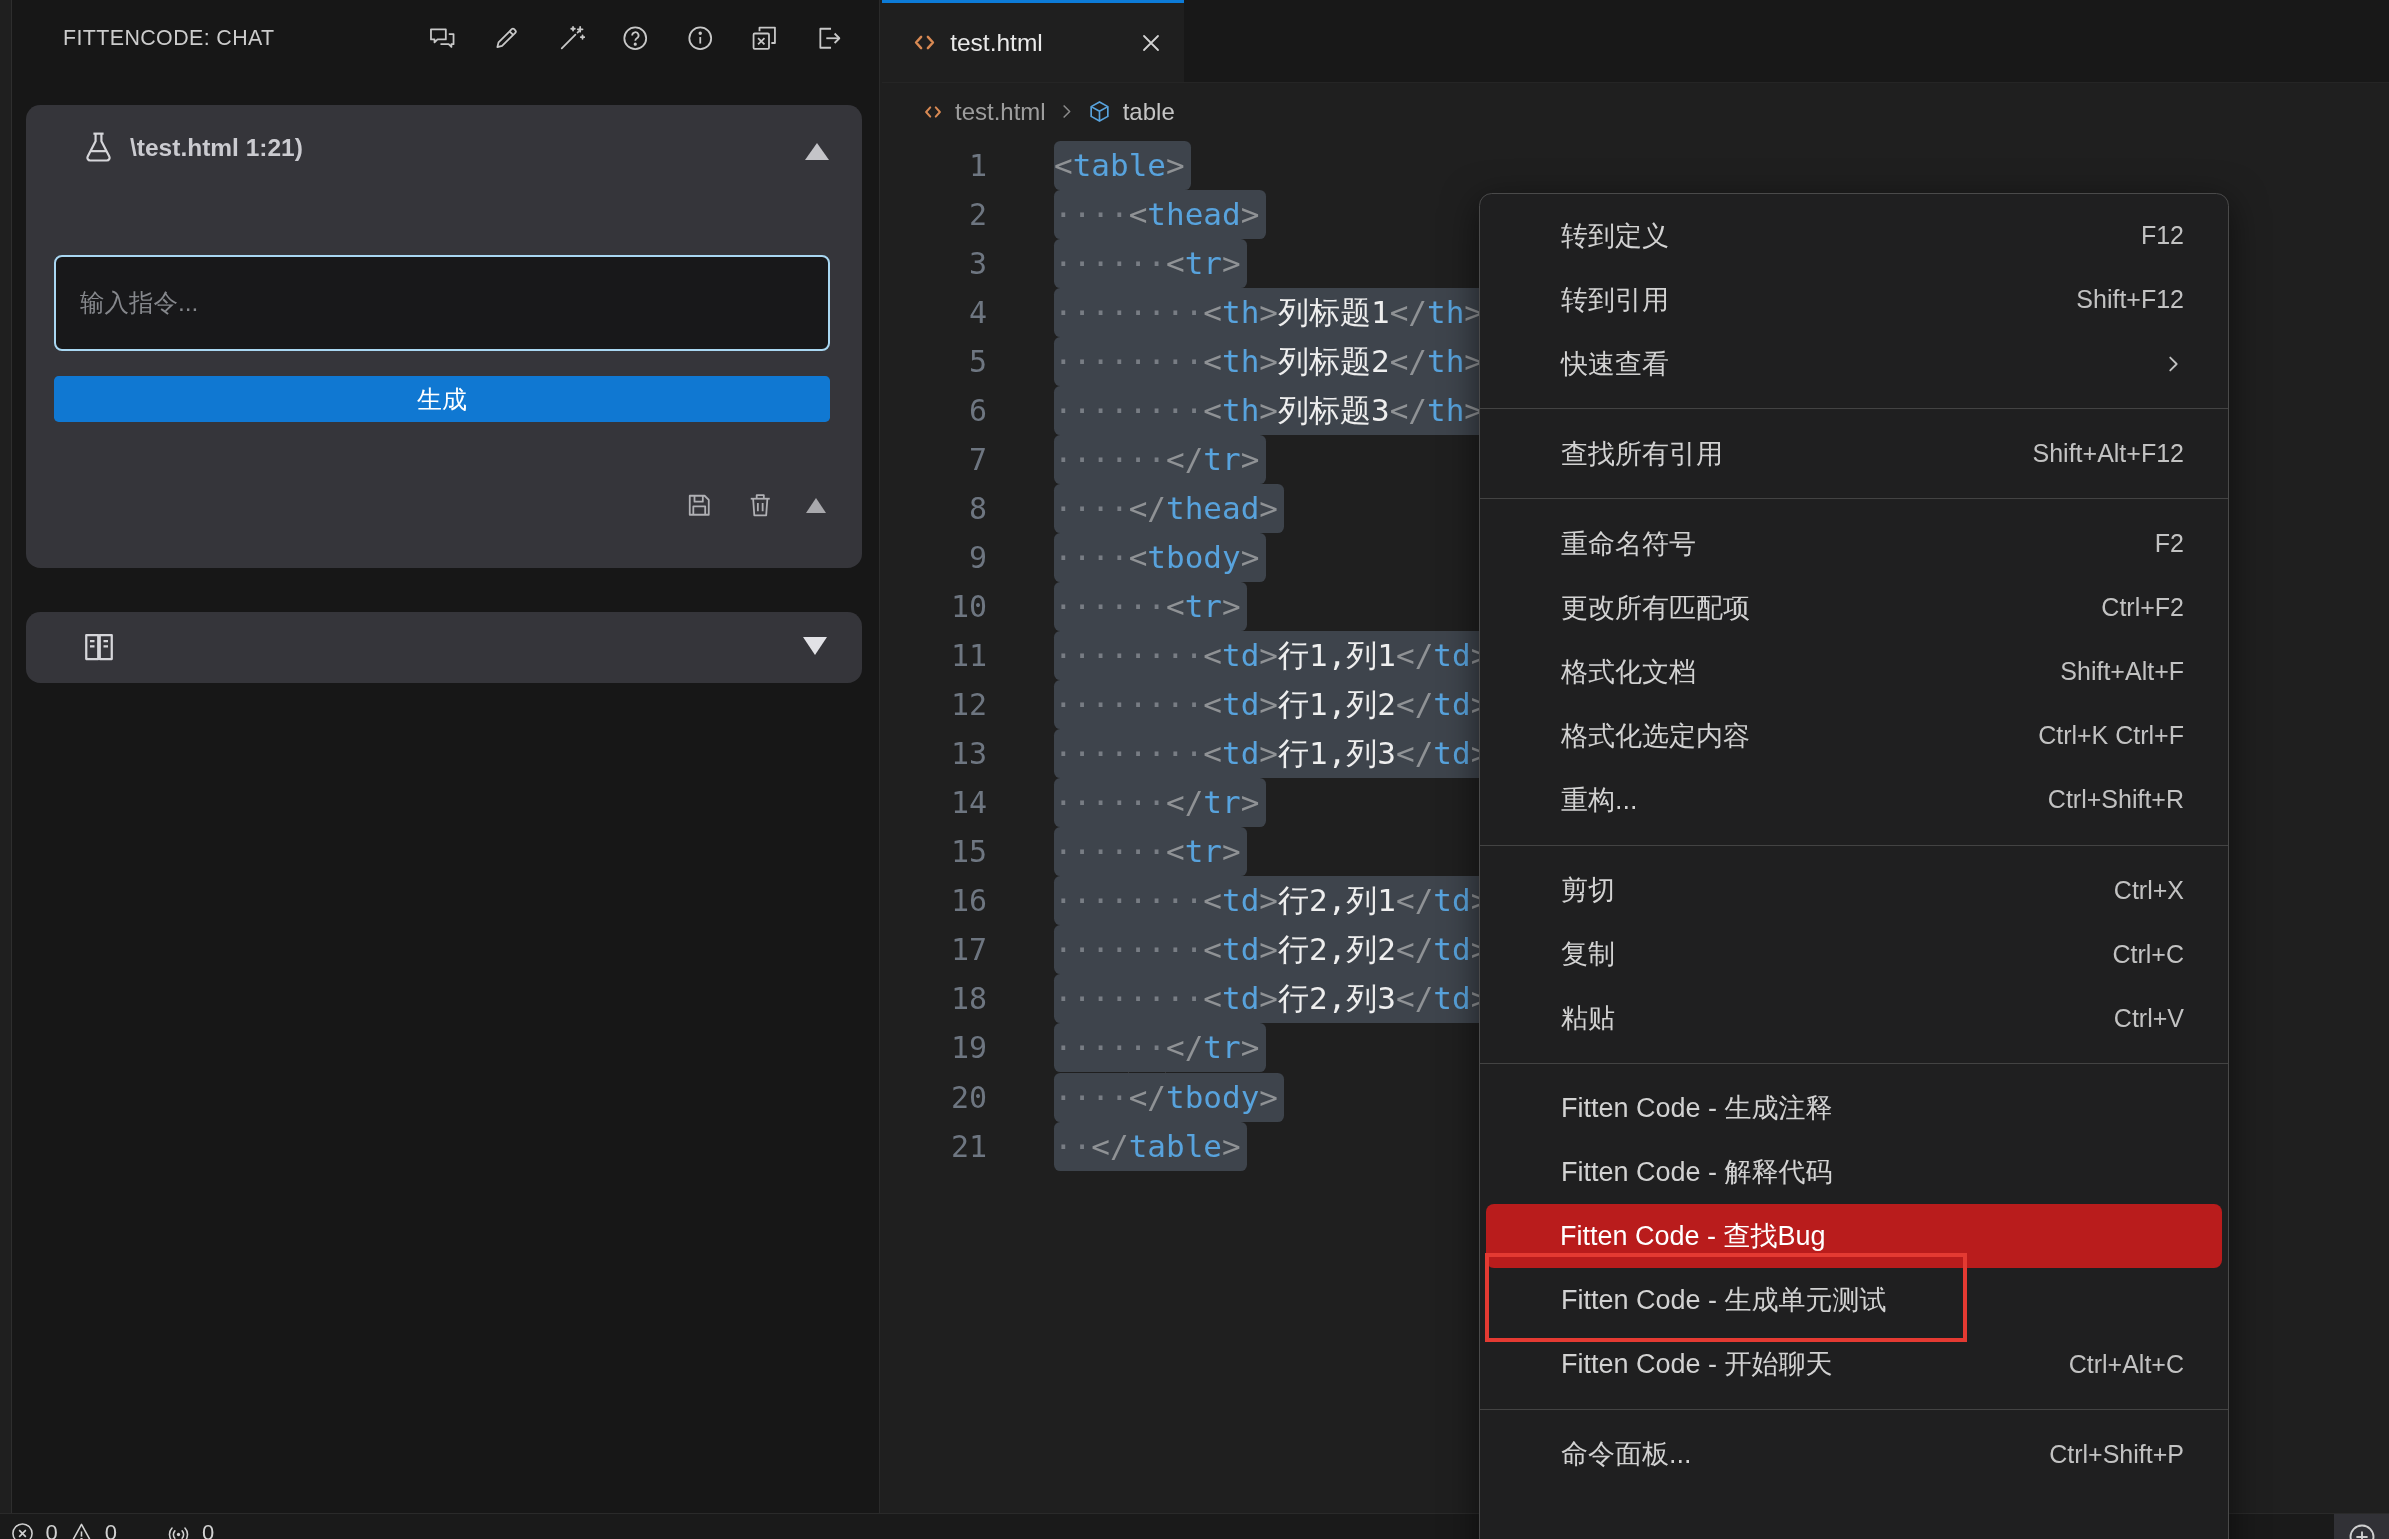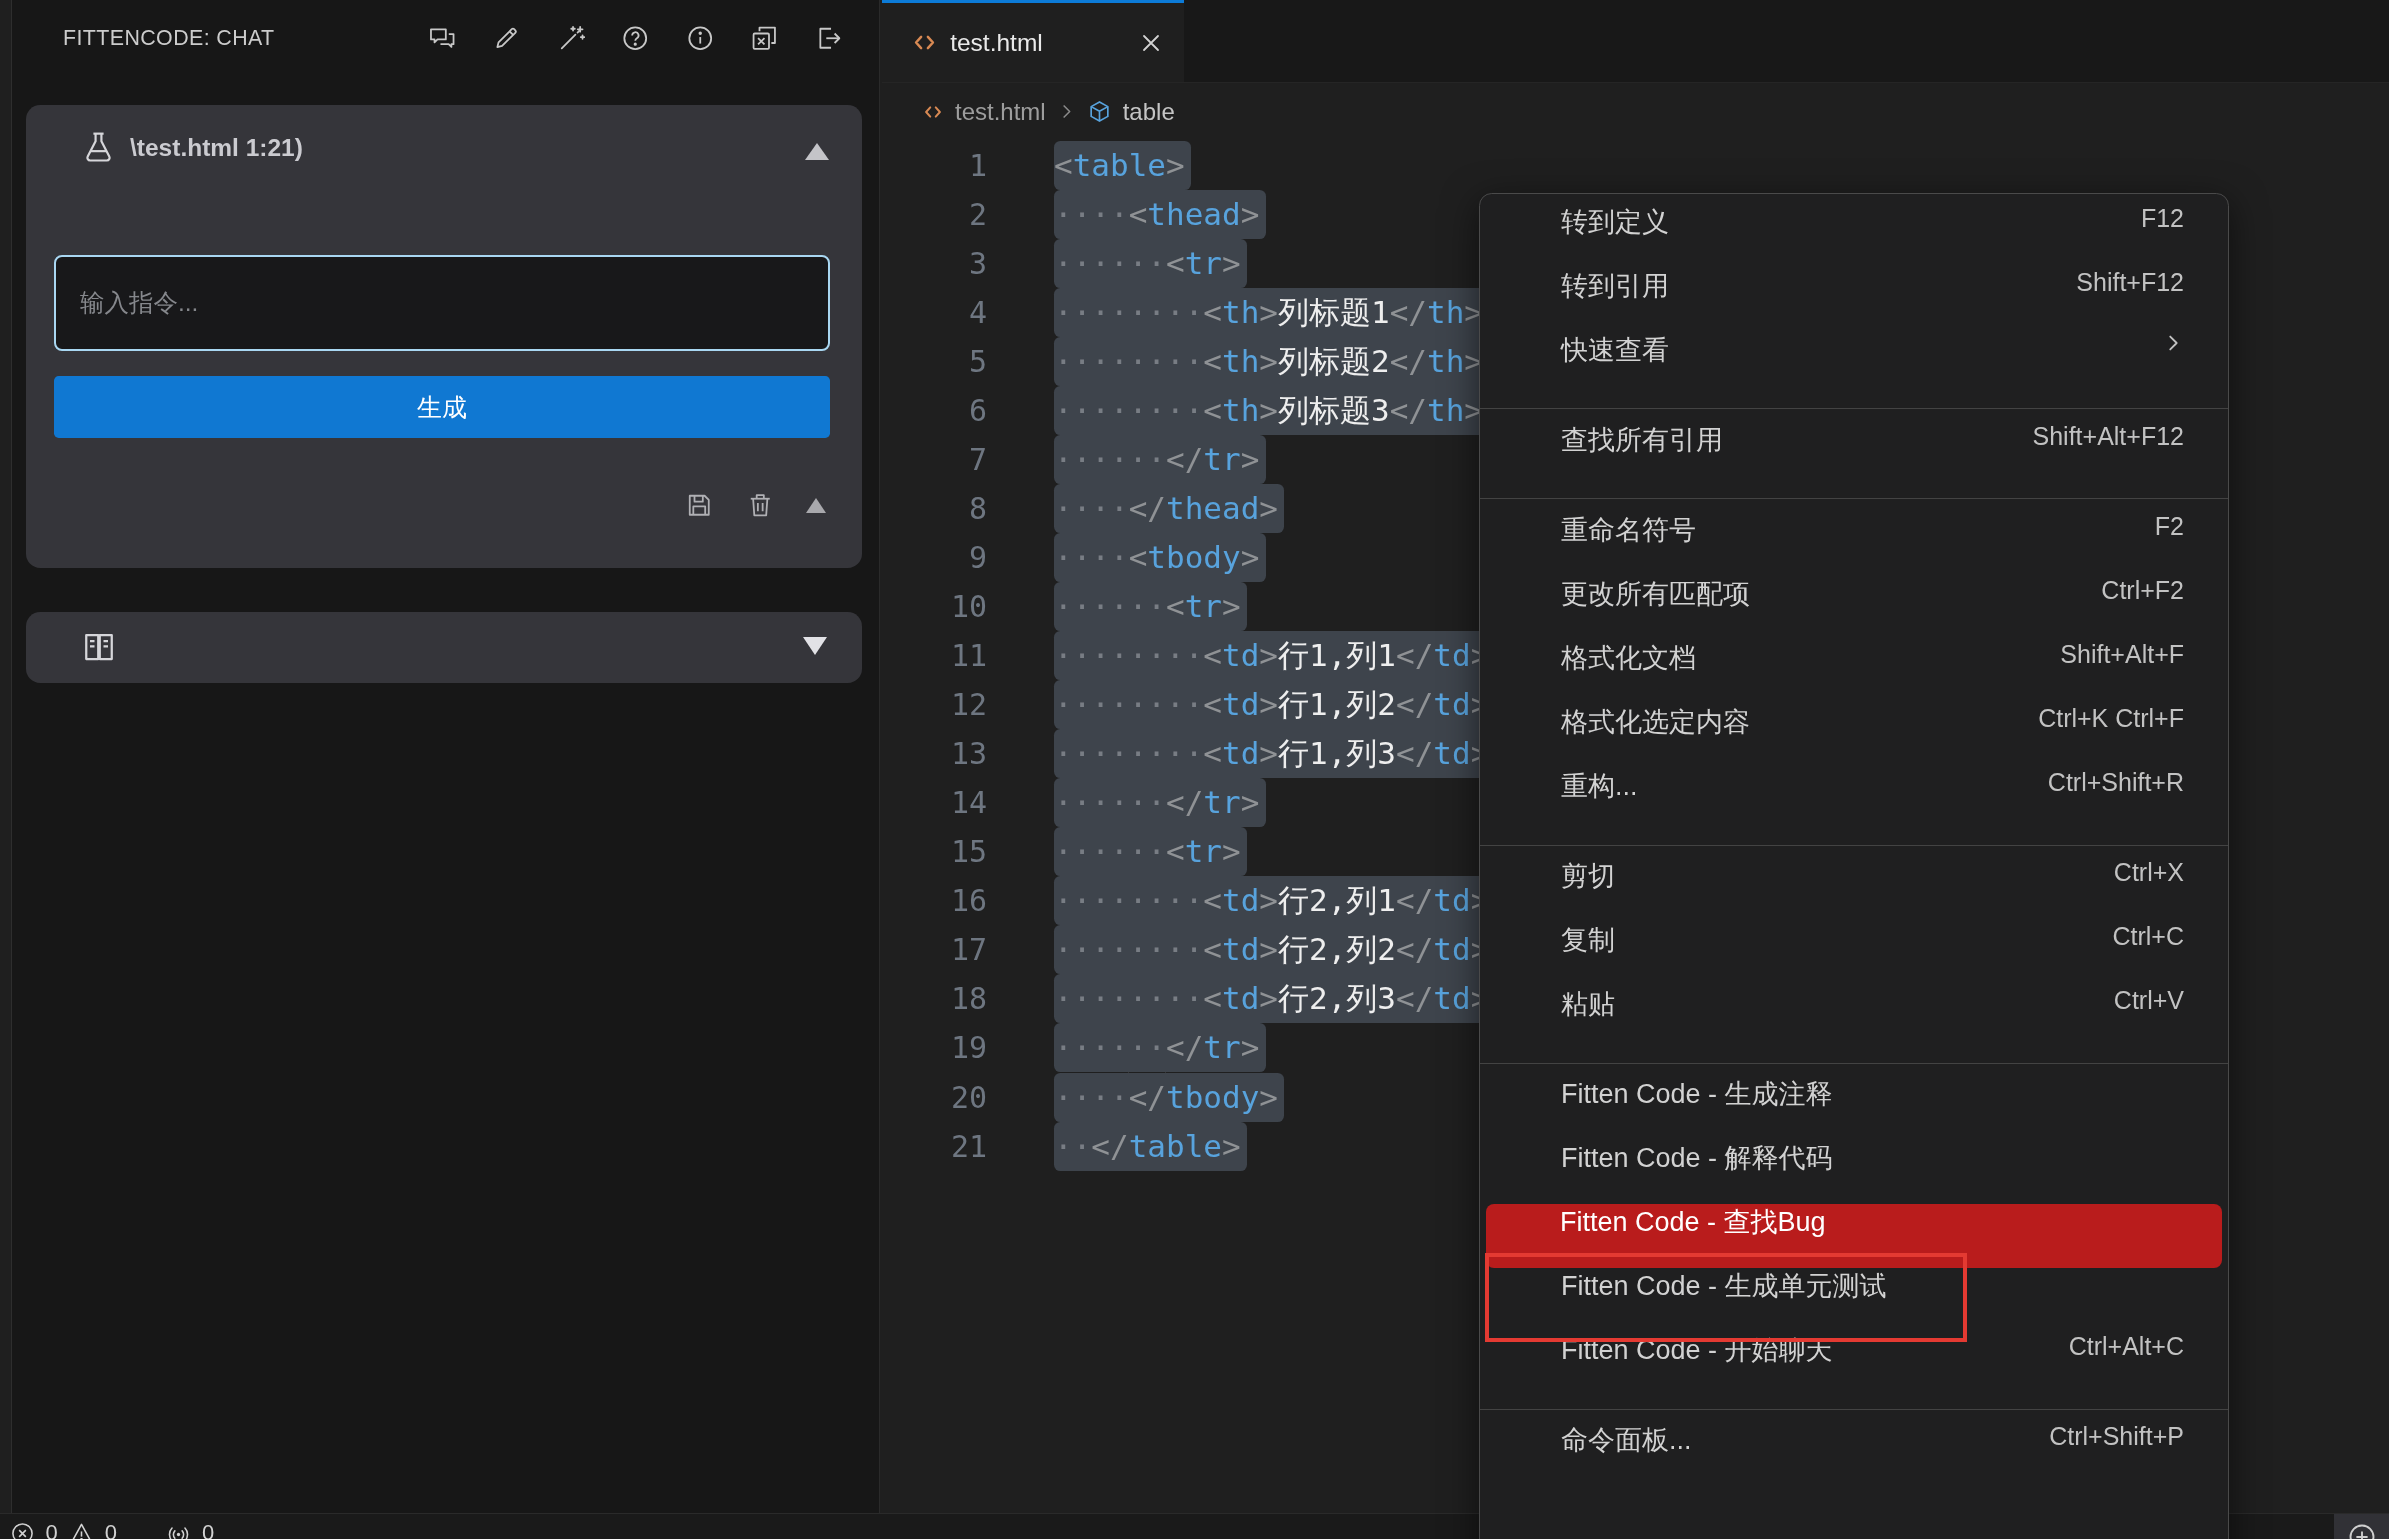--- a/index.html
+++ b/index.html
@@ -14,21 +14,21 @@
   .icon-btn{width:28.5px;height:28.5px;color:#c8c8c8;cursor:pointer;}
   .card{position:absolute;left:26px;width:836px;background:#35353a;border-radius:14.2px;}
   .card1{top:105px;height:463px;}
   .card2{top:612px;height:71px;}
   .beaker{position:absolute;left:55px;top:25px;width:35px;height:35px;color:#d6d6da;}
   .card1-title{position:absolute;left:104px;top:17.4px;right:95px;color:#cbcbd0;font-weight:bold;font-size:24.5px;line-height:52px;}
   .card1-title span{display:block;white-space:nowrap;}
   .collapse-up{position:absolute;right:33px;top:38px;width:0;height:0;border-left:12px solid transparent;border-right:12px solid transparent;border-bottom:17.4px solid #c4c4c8;cursor:pointer;}
   .cmd-input{position:absolute;left:28px;right:32px;top:150px;height:96px;background:#18181a;border:2.4px solid #a9d7f2;border-radius:8px;box-sizing:border-box;}
   .cmd-input .ph{display:block;line-height:92px;padding-left:24px;color:#85878c;font-size:24.5px;}
-  .generate-btn{position:absolute;left:28px;right:32px;top:271px;height:62px;background:#1078d2;border:none;border-radius:4.7px;color:#ffffff;font-size:25px;font-family:inherit;cursor:pointer;}
+  .generate-btn{position:absolute;left:28px;right:32px;top:271px;height:46px;background:#1078d2;border:none;border-radius:4.7px;color:#ffffff;font-size:25px;font-family:inherit;cursor:pointer;}
   .card-actions{position:absolute;right:36px;top:386px;display:flex;align-items:center;gap:32px;}
   .card-actions .icon-btn{color:#b0b0b4;}
   .tri-up-small{width:0;height:0;border-left:10.3px solid transparent;border-right:10.3px solid transparent;border-bottom:15px solid #a8a8ac;cursor:pointer;}
   .book{position:absolute;left:55px;top:17.4px;width:36px;height:36px;color:#d6d6da;}
   .card2-title{position:absolute;left:104px;top:0;right:87px;color:#cbcbd0;font-weight:bold;font-size:24.5px;line-height:71px;white-space:nowrap;overflow:hidden;}
   .tri-down{position:absolute;right:35px;top:25px;width:0;height:0;border-left:12.7px solid transparent;border-right:12.7px solid transparent;border-top:18px solid #e2e2e6;cursor:pointer;}
   
   .editor{position:absolute;left:882px;top:0;right:0;height:1513px;background:#1f1f1f;}
   .tabbar{position:absolute;top:0;left:0;right:0;height:82px;background:#181818;border-bottom:0.8px solid #252525;}
   .tab{position:absolute;left:0;top:0;width:302px;height:82px;background:#1f1f1f;border-top:3.2px solid #0c7bd8;box-sizing:border-box;display:flex;align-items:center;padding-left:28.5px;cursor:pointer;}
@@ -44,21 +44,21 @@
   .code-row{position:absolute;left:0;right:0;height:49px;}
   .ln{position:absolute;left:0;width:105px;text-align:right;color:#6e7681;font:30px "DejaVu Sans Mono",monospace;line-height:49px;}
   .lc{position:absolute;left:172px;line-height:49px;font-size:31px;font-family:"DejaVu Sans Mono",monospace;white-space:pre;}
   .sel{background:#3e444c;border-radius:6.3px;padding-right:6.3px;display:inline-block;}
   .ws{color:#787d84;}
   .tk-p{color:#8f9295;}
   .tk-t{color:#58a3dd;}
   .tk-c{color:#eeeeee;}
   
   .menu{position:absolute;left:1479px;top:193px;width:750px;height:1424px;background:#1f1f20;border:1.6px solid #4a4a4a;border-radius:12.7px;box-shadow:0 9.5px 36px rgba(0,0,0,.55);box-sizing:border-box;padding-top:9.5px;z-index:10;}
-  .menu-item{height:64px;display:flex;align-items:flex-start;padding:0 44px 0 81px;cursor:pointer;}
+  .menu-item{height:64px;display:flex;align-items:center;padding:0 44px 0 81px;cursor:pointer;}
   .menu-item .label{font-size:27px;color:#d2d2d2;white-space:nowrap;}
   .menu-item .shortcut{margin-left:auto;font-size:25px;color:#c2c2c2;white-space:nowrap;}
   .menu-item .chev{margin-left:auto;width:22px;height:22px;color:#c2c2c2;}
   .menu-item.selected{background:#b91c1c;border-radius:8px;margin:0 6px;padding:0 37px 0 74px;}
   .menu-item.selected .label{color:#ffffff;}
   .menu-sep{height:0.8px;background:#434343;margin:12.7px 0;}
   .red-box{position:absolute;left:1485px;top:1253px;width:482px;height:89px;border:4.7px solid #e43a32;box-sizing:border-box;z-index:20;}
   
   .statusbar{position:absolute;left:0;top:1513px;width:100%;height:32px;background:#1a1a1a;border-top:1.6px solid #2a2a2a;box-sizing:border-box;z-index:5;}
   .sb-left{position:absolute;left:9.5px;top:6.3px;display:flex;align-items:center;gap:11px;color:#d2d2d2;font-size:22px;}

